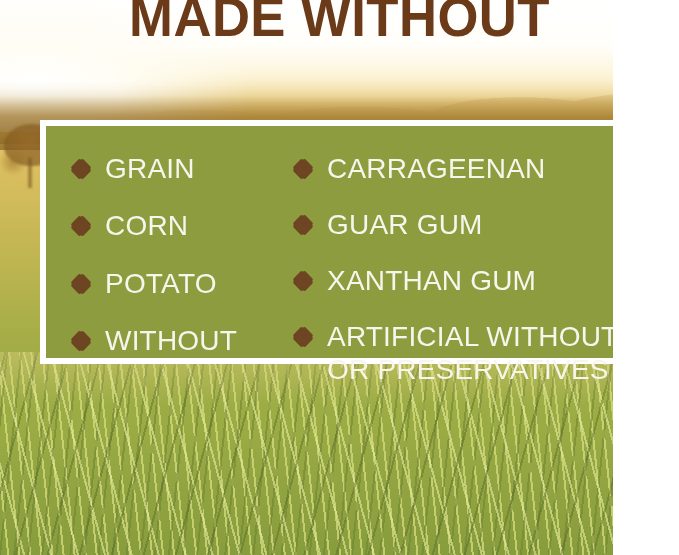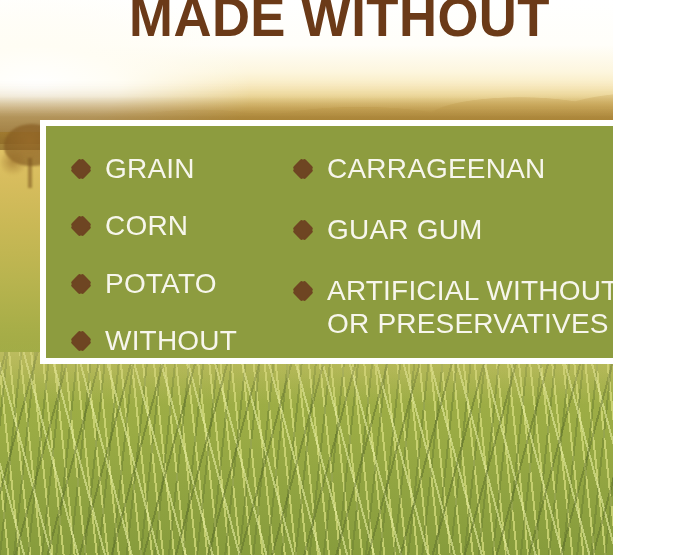--- a/index.html
+++ b/index.html
@@ -306,20 +306,24 @@
 
         <div class="col col-right">
           <div class="row">
             <span class="xicon"></span>
             <span class="label">CARRAGEENAN</span>
           </div>
           <div class="row">
             <span class="xicon"></span>
             <span class="label">GUAR GUM</span>
           </div>
+          <div class="row">
+            <span class="xicon"></span>
+            <span class="label">XANTHAN GUM</span>
+          </div>
           <div class="row tall">
             <span class="xicon"></span>
             <span class="label">ARTIFICIAL WITHOUT,
 OR PRESERVATIVES</span>
           </div>
         </div>
 
       </div>
     </div>
   </div>

